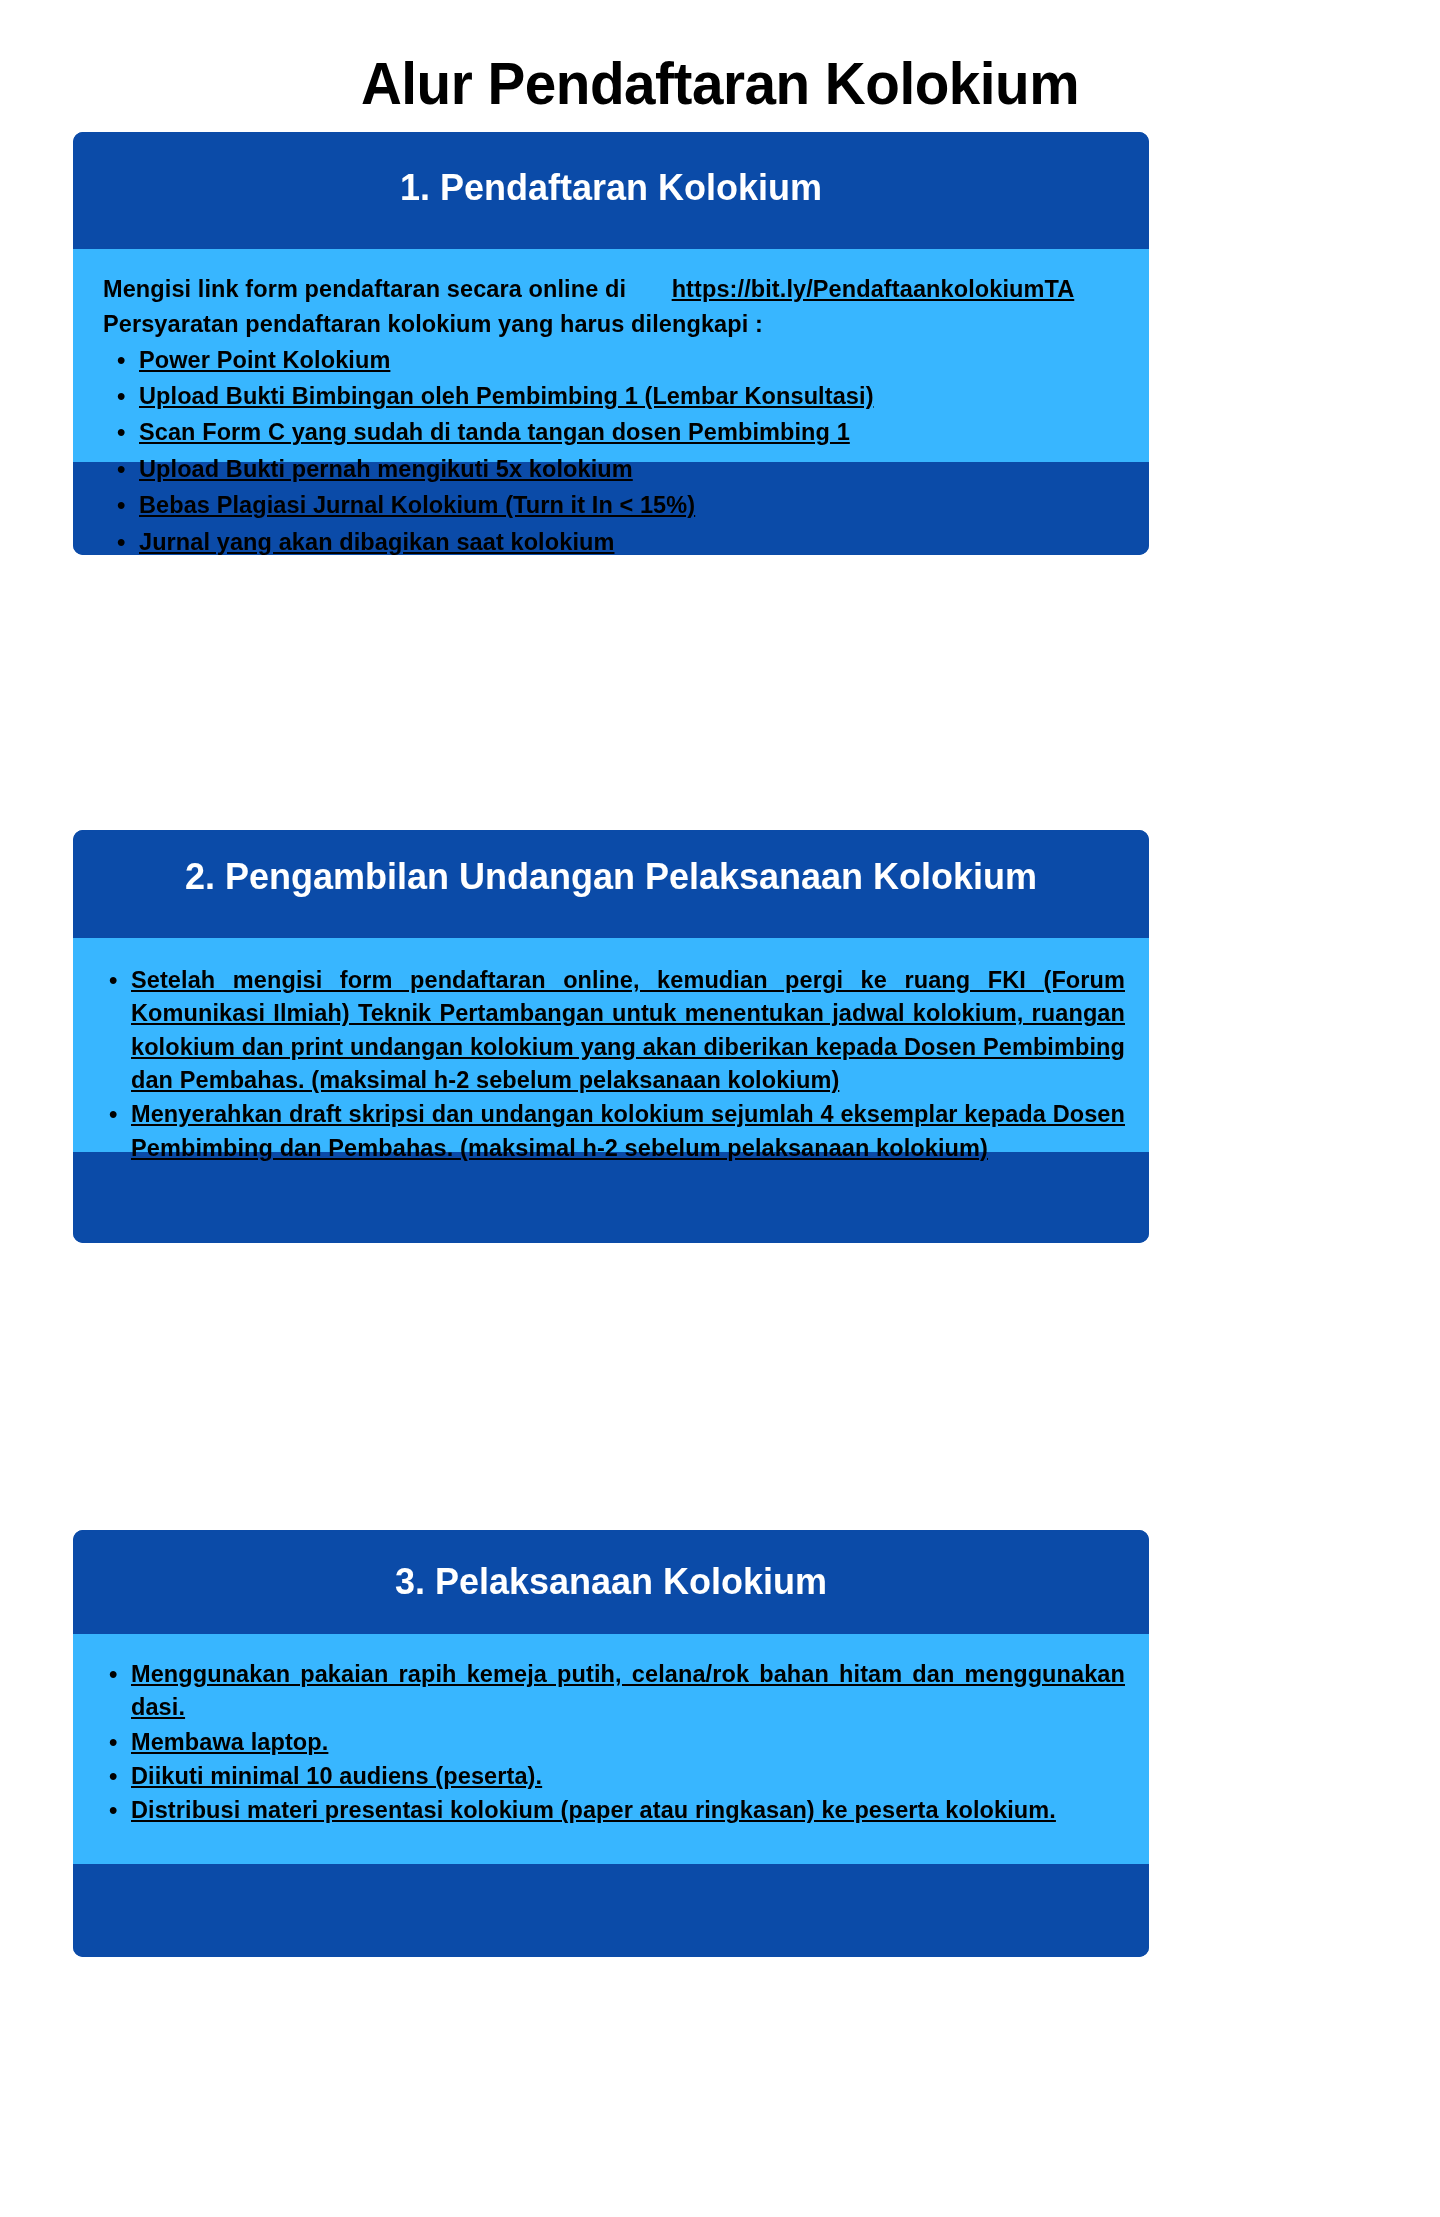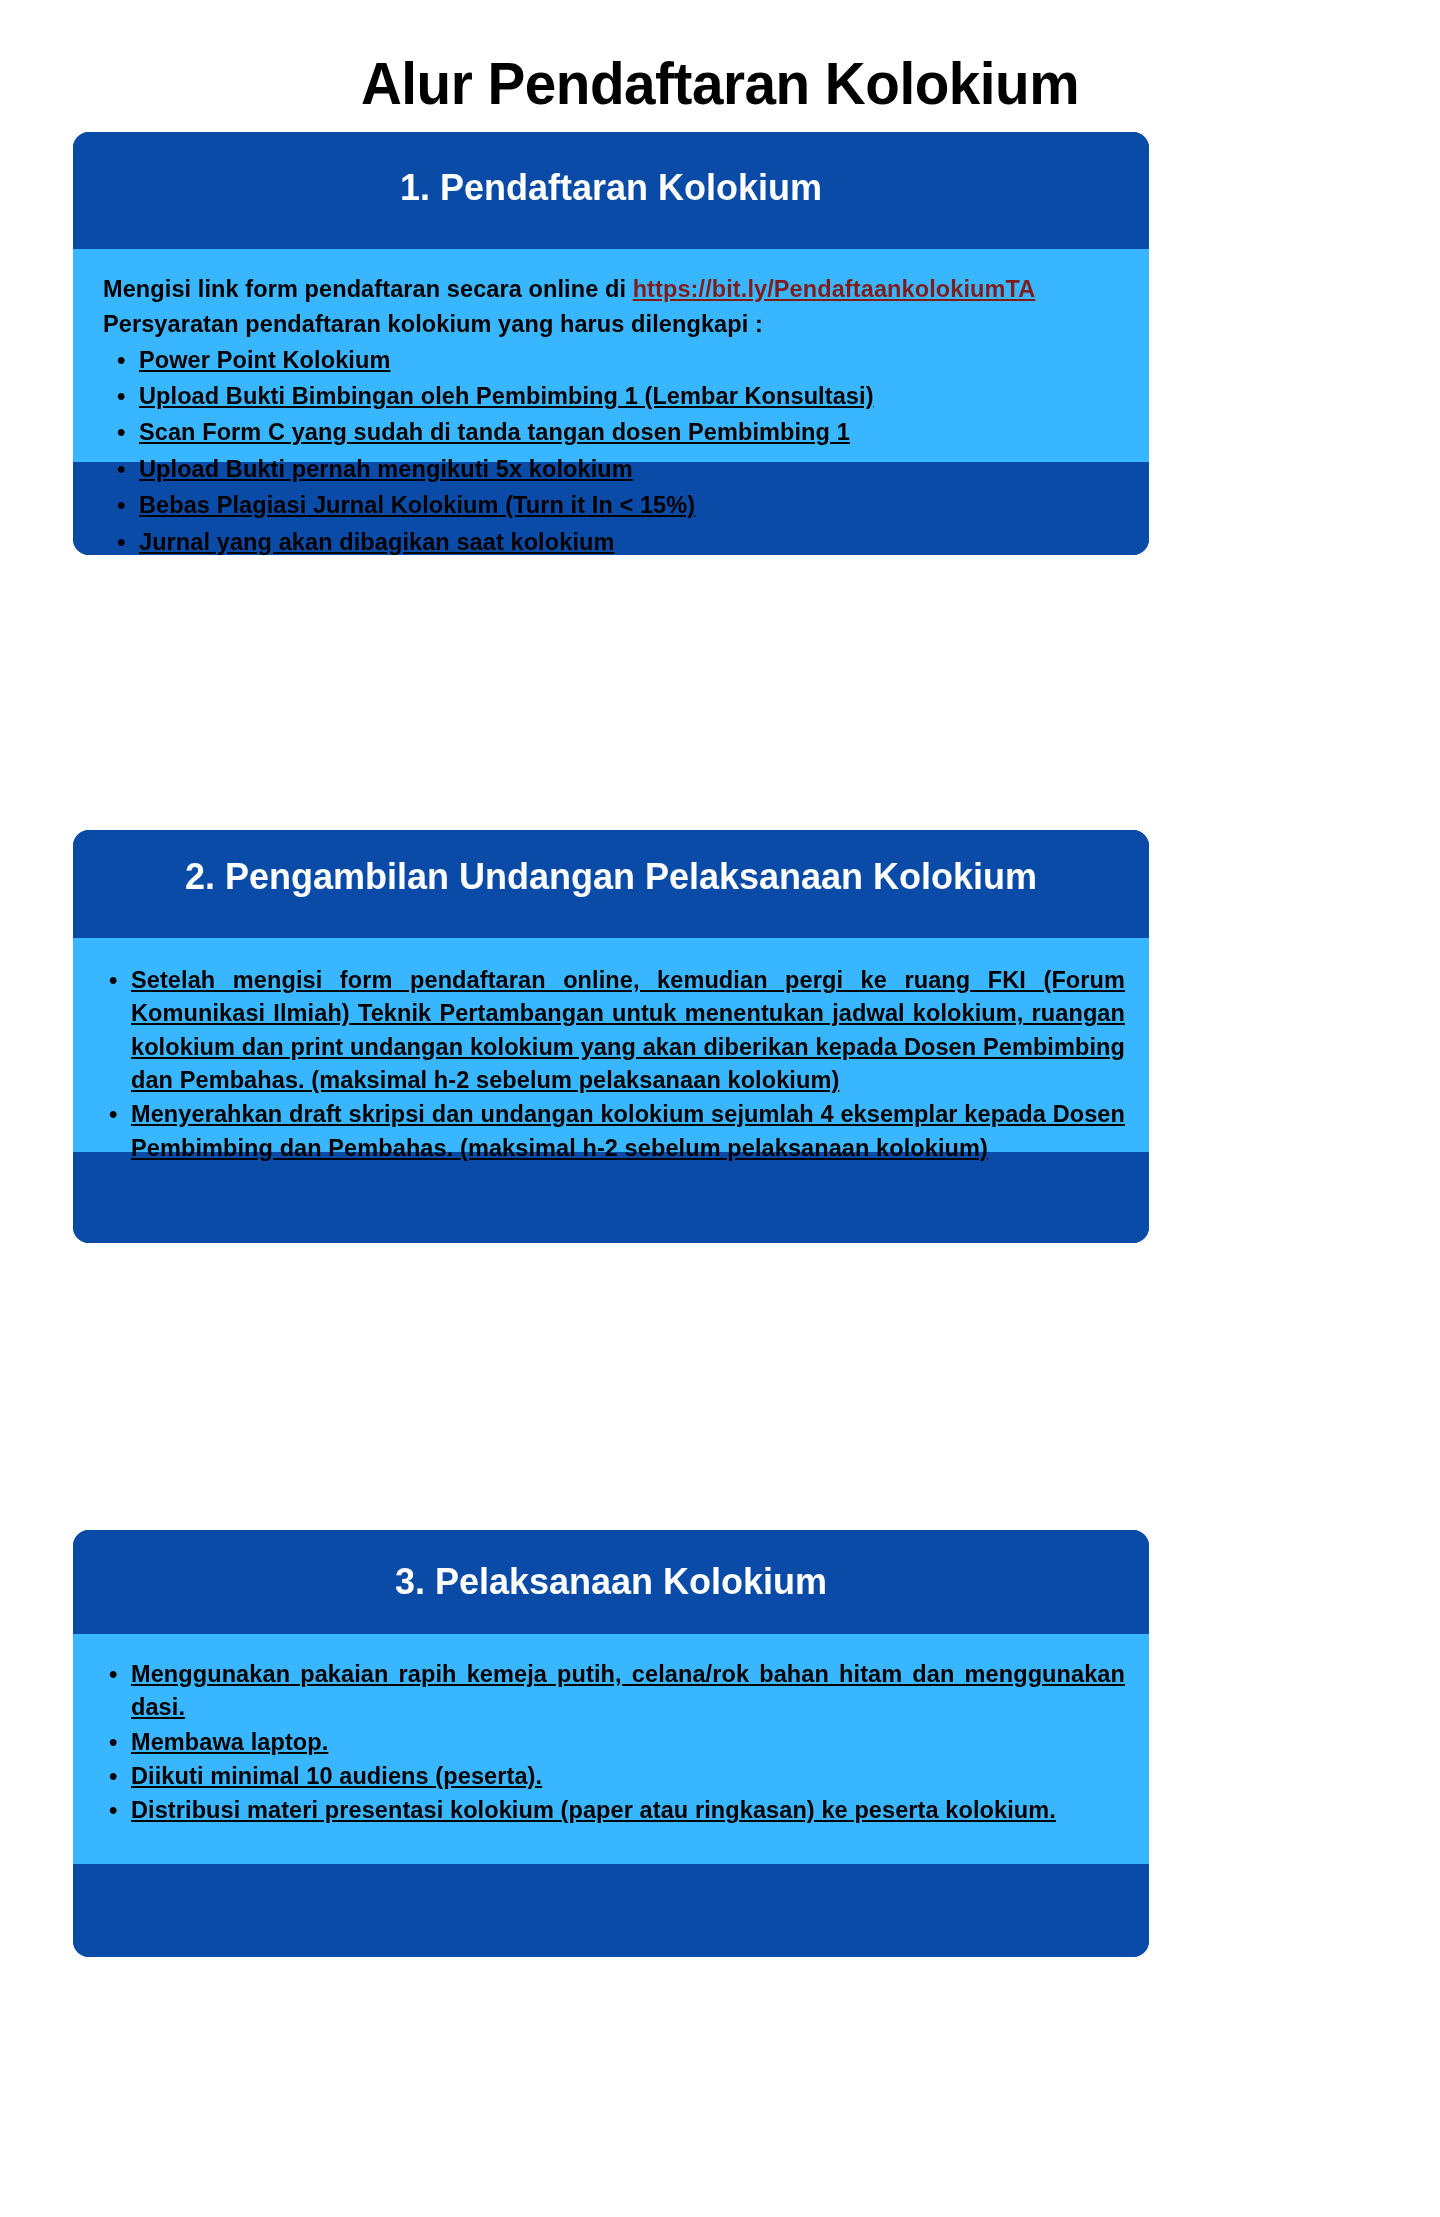--- a/index.html
+++ b/index.html
@@ -38,21 +38,21 @@
     transform: scaleX(0.96);
     transform-origin: center top;
   }
 
   
   .card {
     position: absolute;
     left: 73px;
     width: 1076px;
     background: #0b4ba8;
-    border-radius: 16px;
+    border-radius: 10px;
     overflow: hidden;
     box-sizing: border-box;
     display: flex;
     flex-direction: column;
   }
 
   .card-header {
     background: #0b4ba8;
     text-align: center;
     color: #ffffff;
@@ -83,21 +83,22 @@
   
   .lead {
     font-size: 23.5px;
     font-weight: bold;
     line-height: 1.42;
     margin: 0 0 2px 4px;
     font-family: "Liberation Sans Narrow", "Liberation Sans", sans-serif;
     letter-spacing: 0.1px;
   }
   .lead .url {
-    color: #7f1d1d;
+    color: #000000;
+    margin-left: 39px;
   }
 
   ul.bullets {
     margin: 0;
     padding: 0;
     list-style: none;
     text-decoration: underline;
   }
   ul.bullets li {
     position: relative;

